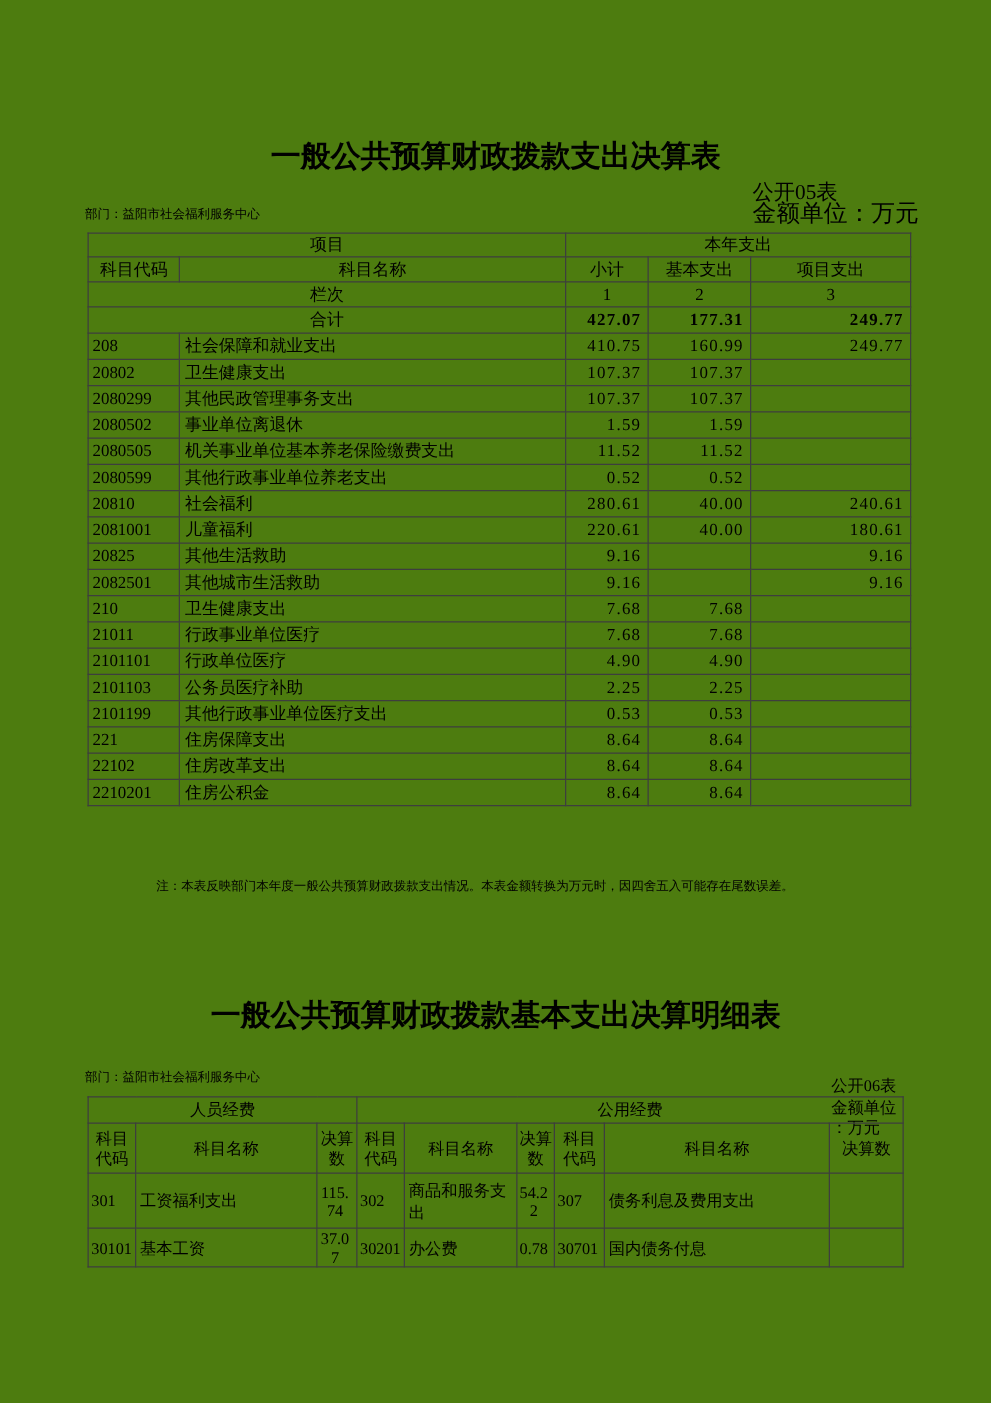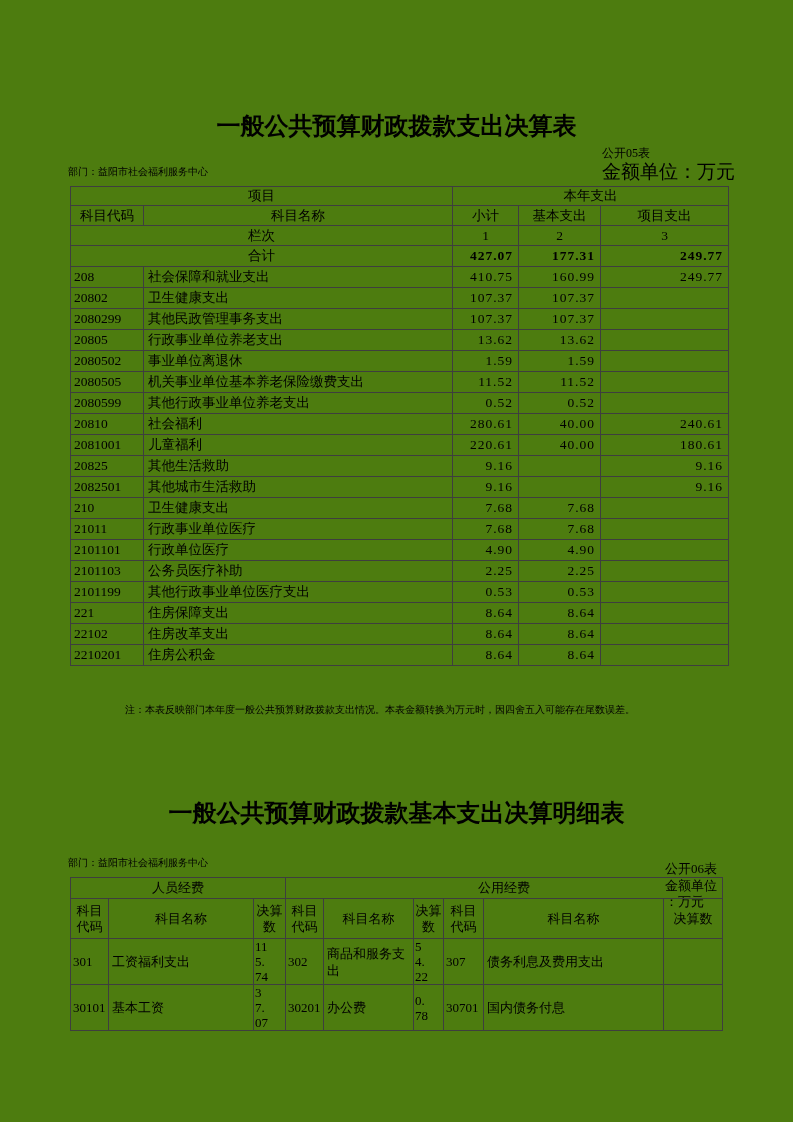--- a/index.html
+++ b/index.html
@@ -19,21 +19,21 @@
     width: 100%;
     text-align: center;
     font-size: 24px;
     font-weight: bold;
     line-height: 28px;
     white-space: nowrap;
   }
   .title-1 { top: 112px; }
   .title-2 { top: 799px; }
   .meta { position: absolute; font-size: 10px; line-height: 17px; white-space: nowrap; }
-  .doc-label-1 { left: 602px; top: 145px; font-size: 12px; }
+  .doc-label-1 { left: 602px; top: 145px; font-size: 17px; }
   .dept-1 { left: 68px; top: 163px; }
   .unit-1 { left: 602px; top: 163px; font-size: 19px; }
   .doc-label-block-2 { left: 665px; top: 861px; font-size: 13px; line-height: 16.5px; white-space: nowrap; }
   .dept-2 { left: 68px; top: 854px; }
 
   table { border-collapse: collapse; table-layout: fixed; }
   th, td {
     border: 1px solid #3e3e3e;
     font-weight: normal;
     padding: 0;
@@ -79,21 +79,21 @@
     font-size: 13px;
   }
   .t2 th { text-align: center; line-height: 16px; padding: 0 1px; word-break: break-all; }
   .t2 td { word-break: break-all; }
   .t2 thead tr:nth-child(1) { height: 21px; }
   .t2 thead tr:nth-child(2) { height: 40px; }
   .t2 tbody tr:nth-child(1) { height: 44px; }
   .t2 tbody tr:nth-child(2) { height: 31px; }
   .t2 td.code { text-align: left; padding: 0 1px 0 2px; line-height: 15px; }
   .t2 td.name { text-align: left; padding: 0 2px 0 3px; line-height: 17px; }
-  .t2 td.num { text-align: left; padding: 0 14px 0 1px; line-height: 15px; }
+  .t2 td.num { text-align: center; padding: 0 4px 0 1px; line-height: 15px; }
 </style>
 </head>
 <body>
 
 <div class="sheet">
 
   <div class="doc-title title-1">一般公共预算财政拨款支出决算表</div>
   <div class="meta doc-label-1">公开05表</div>
   <div class="meta dept-1">部门：益阳市社会福利服务中心</div>
   <div class="meta unit-1">金额单位：万元</div>
@@ -144,27 +144,20 @@
           <td class="name">卫生健康支出</td>
           <td class="num">107.37</td>
           <td class="num">107.37</td>
           <td class="num"></td>
         </tr>
         <tr>
           <td class="code">2080299</td>
           <td class="name">其他民政管理事务支出</td>
           <td class="num">107.37</td>
           <td class="num">107.37</td>
-          <td class="num"></td>
-        </tr>
-        <tr>
-          <td class="code">20805</td>
-          <td class="name">行政事业单位养老支出</td>
-          <td class="num">13.62</td>
-          <td class="num">13.62</td>
           <td class="num"></td>
         </tr>
         <tr>
           <td class="code">2080502</td>
           <td class="name">事业单位离退休</td>
           <td class="num">1.59</td>
           <td class="num">1.59</td>
           <td class="num"></td>
         </tr>
         <tr>

